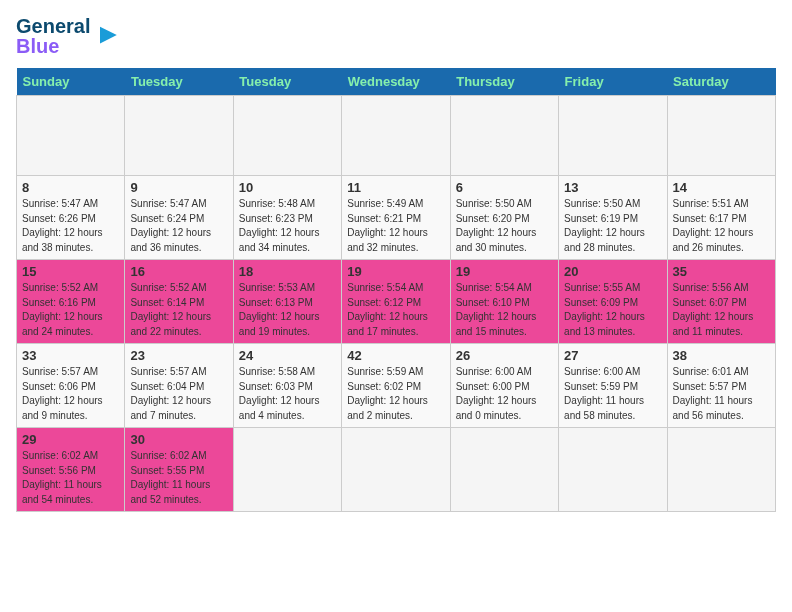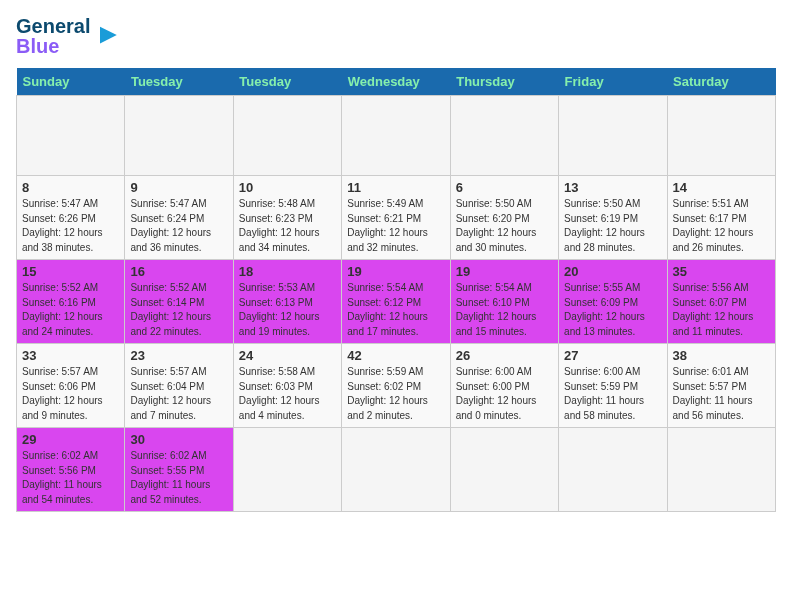--- a/index.html
+++ b/index.html
@@ -46,21 +46,21 @@
       font-size: 13px;
       font-weight: bold;
     }
     td {
       border: 1px solid #ccc;
       vertical-align: top;
       padding: 4px 5px;
       font-size: 10px;
       color: #333;
       height: 80px;
-      background: #d946ef;
+      background: #ec4899;
     }
     td.empty {
       background: #f5f5f5;
     }
     .day-number {
       font-size: 13px;
       font-weight: bold;
       display: block;
       margin-bottom: 2px;
     }

